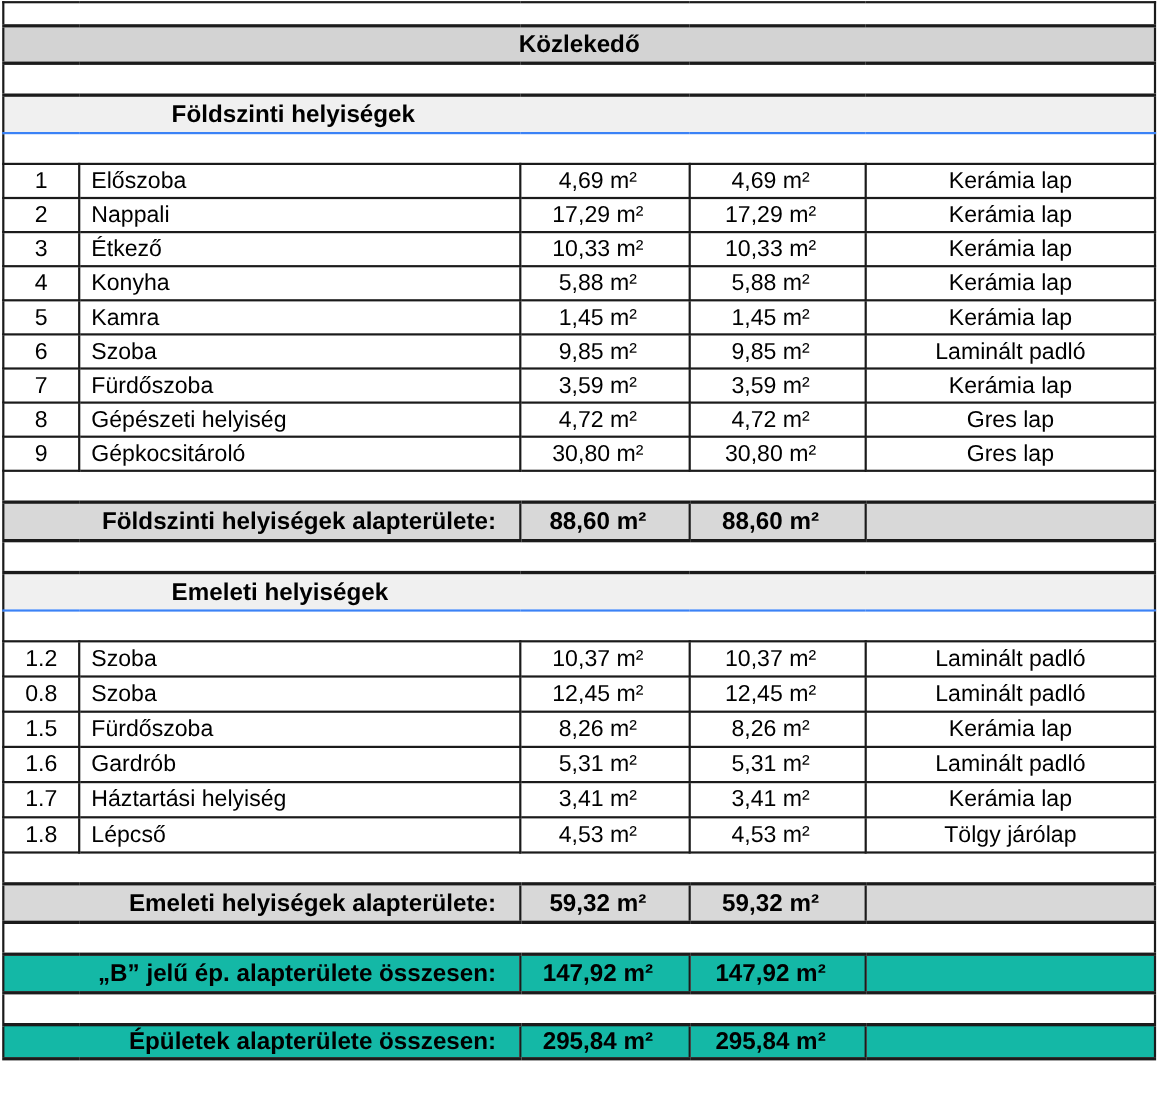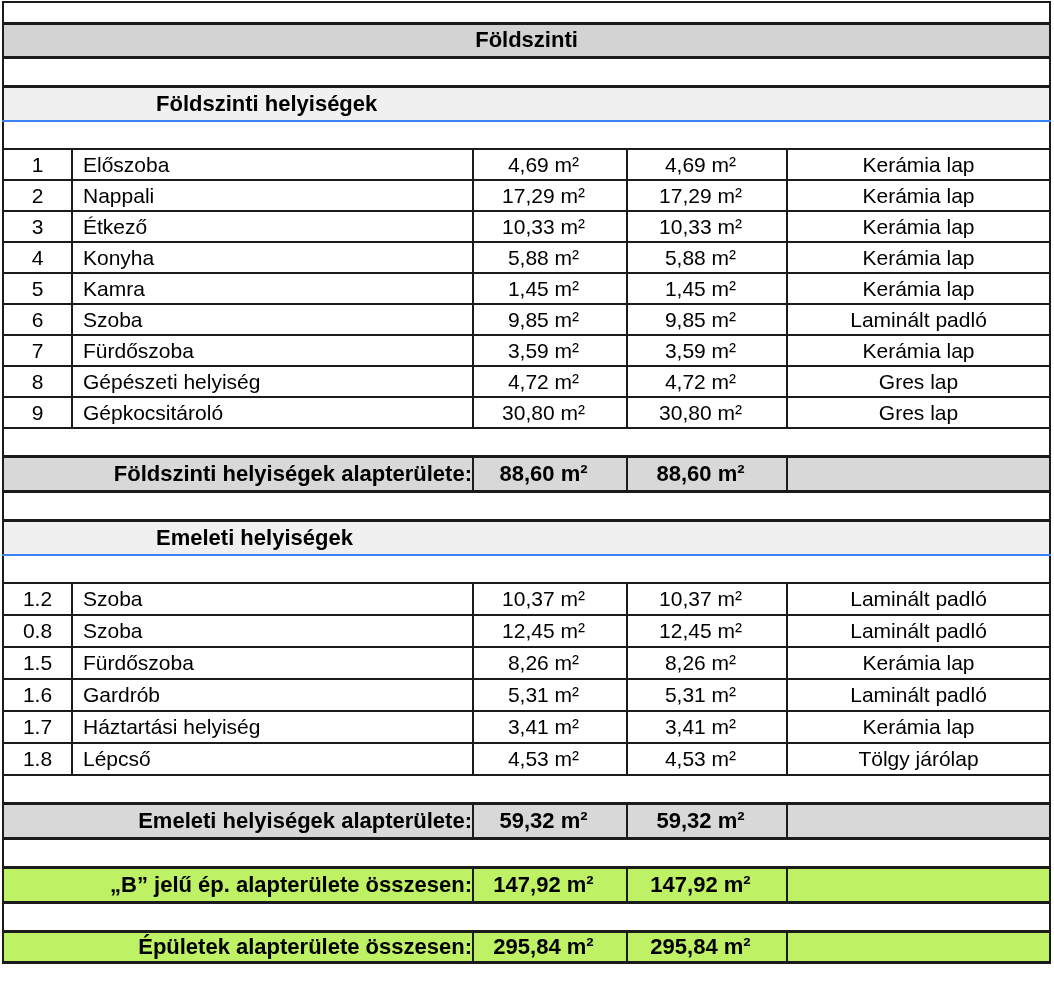--- a/index.html
+++ b/index.html
@@ -45,22 +45,22 @@
   td.cell-num{text-align:center;}
   td.cell-name{text-align:left;padding-left:10px;}
   td.cell-area{text-align:center;padding-right:13px;}
   td.cell-floor{text-align:center;}
 
   tr.r-summary td, tr.r-total td{
     font-weight:bold;font-size:22px;height:32px;
     border-top:3px solid #1b1b1b;border-bottom:3px solid #1b1b1b;
   }
   tr.r-summary td{background:#d8d8d8;}
-  tr.r-total td{background:#bef264;}
-  td.cell-sumlabel{text-align:right;padding-right:0;}
+  tr.r-total td{background:#14b8a6;}
+  td.cell-sumlabel{text-align:right;padding-right:21px;}
   tr.r-total-last td{height:28px;}
 </style>
 </head>
 <body>
 
 <div class="sheet">
 <table class="area-table">
   <colgroup>
     <col class="c-num">
         <col class="c-name">
@@ -68,21 +68,21 @@
         <col class="c-area2">
         <col class="c-floor">
   </colgroup>
 
   <tbody>
         <tr class="r-thin">
           <td colspan="5"></td>
         </tr>
 
   <tr class="r-title">
-    <td colspan="5">Földszinti</td>
+    <td colspan="5">Közlekedő</td>
   </tr>
 
   <tr class="r-blank">
           <td colspan="5"></td>
         </tr>
 
   <tr class="r-section">
     <td colspan="5">Földszinti helyiségek</td>
   </tr>
 

